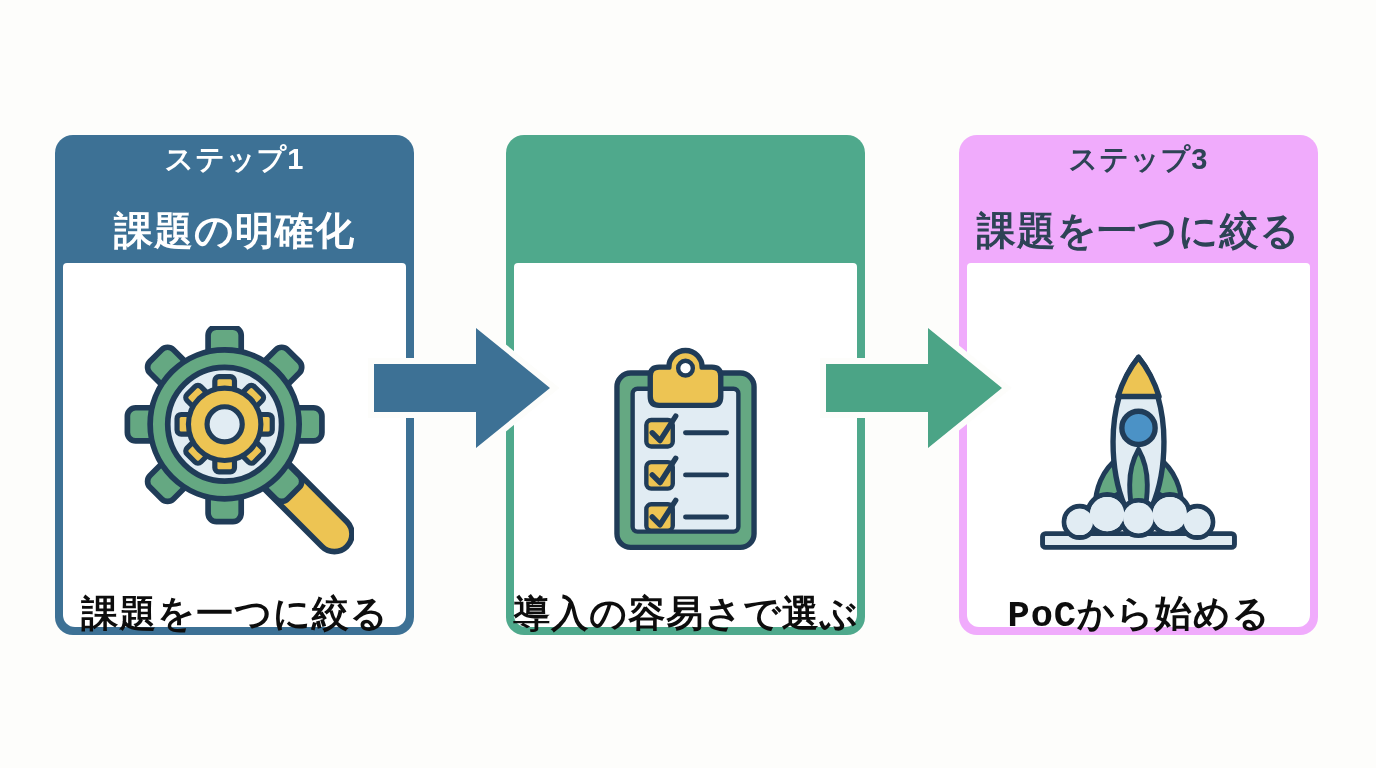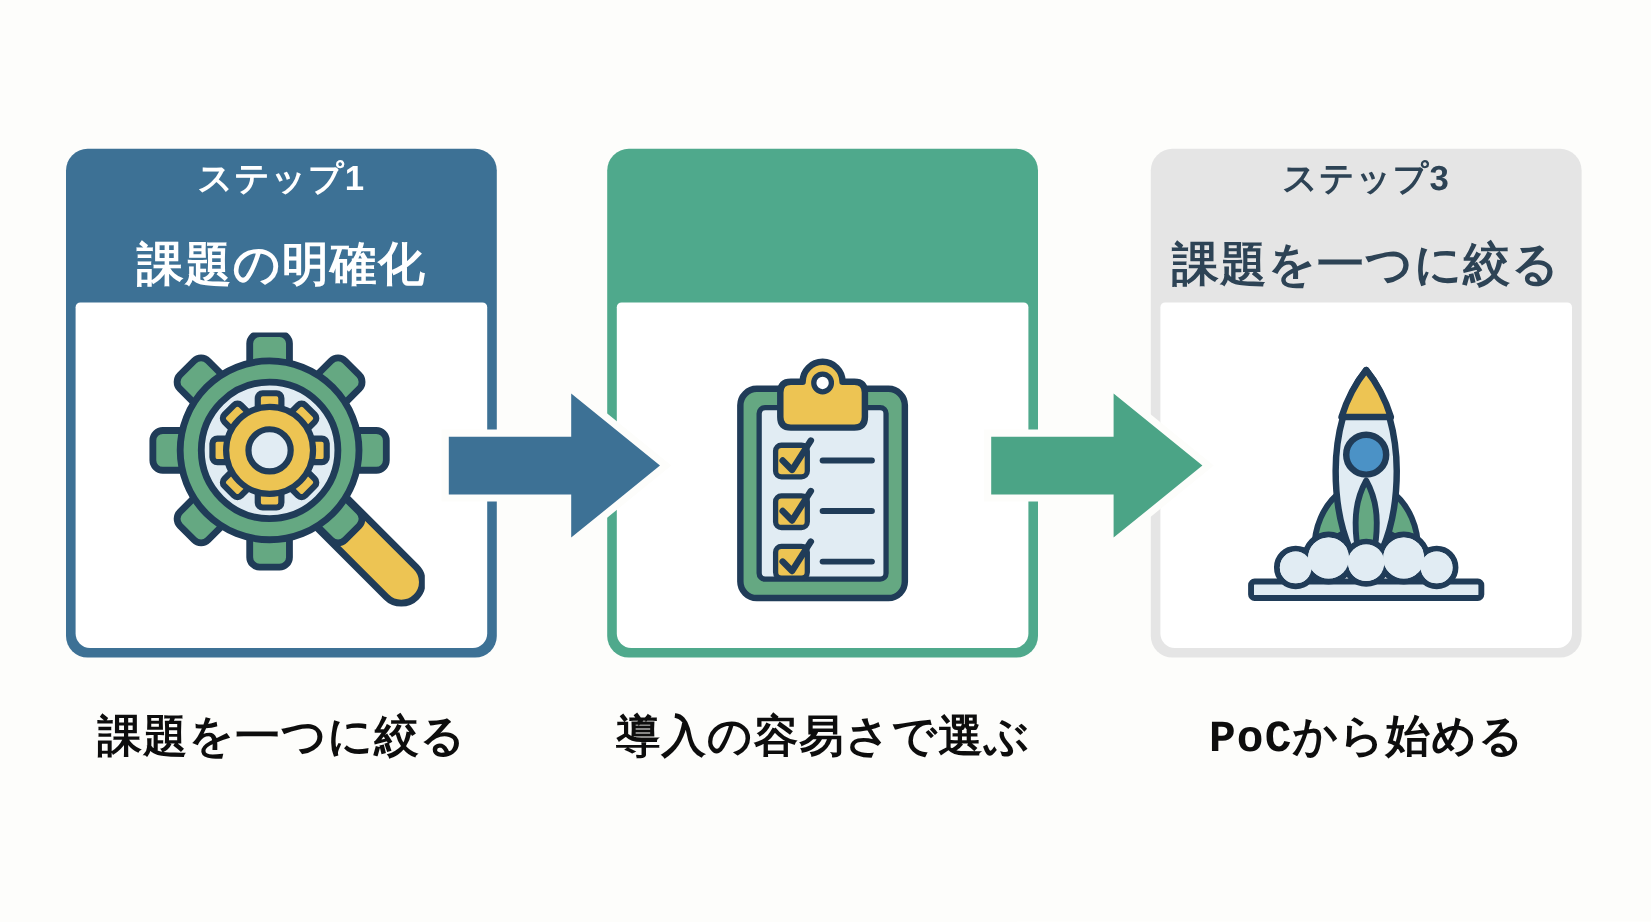--- a/index.html
+++ b/index.html
@@ -2,21 +2,21 @@
 <html style="--caption-text: #0d0d0d; --icon-navy: #203c58; --icon-green: #65a882; --icon-yellow: #edc453; --icon-light: #e1ecf3; --icon-window-blue: #4b92c6; --icon-white: #ffffff;"><head>
 <meta charset="utf-8">
 <style>
   html,body { margin:0; padding:0; }
   .stage {
     position:relative; width:1376px; height:768px; overflow:hidden;
     background:#fdfdfb;
     font-family:"Liberation Sans","DejaVu Sans",sans-serif;
   }
   .card {
-    position:absolute; top:124px; width:359px; height:424px;
+    position:absolute; top:135px; width:359px; height:500px;
     border-radius:18px;
   }
   .card-1 { left:55px; }
   .card-2 { left:506px; }
   .card-3 { left:959px; }
   .card-header {
     position:absolute; top:0; left:0; right:0; height:128px;
     display:flex; flex-direction:column; align-items:center; justify-content:center;
     gap:7px; text-align:center; letter-spacing:1px;
   }
@@ -119,21 +119,21 @@
         <path class="st f-none" stroke-width="5.5" d="M 86 150 L 94 158 L 110 133"></path>
         <path class="st f-none" stroke-width="5" d="M 120 150 L 162 150"></path>
 
         <rect class="st f-yellow" stroke-width="4.5" x="80" y="180" width="27" height="27" rx="5"></rect>
         <path class="st f-none" stroke-width="5.5" d="M 86 193 L 94 201 L 110 176"></path>
         <path class="st f-none" stroke-width="5" d="M 120 193 L 162 193"></path>
       </svg>
     </div>
   </div>
 
-  <div class="card card-3" style="background-color: #e5e5e5;">
+  <div class="card card-3" style="background-color: #f0abfc;">
     <div class="card-header" style="color: rgb(45, 67, 85);">
       <div class="header-line1">ステップ3</div>
       <div class="header-line2">課題を一つに絞る</div>
     </div>
     <div class="card-body">
 
       <svg width="235" height="235" viewBox="0 0 240 240">
 
         <path class="st f-yellow" stroke-width="5" d="M120 208 C 112 194 104 181 104 168 Q 104 151 120 151 Q 136 151 136 168 C 136 181 128 194 120 208 Z"></path>
 

